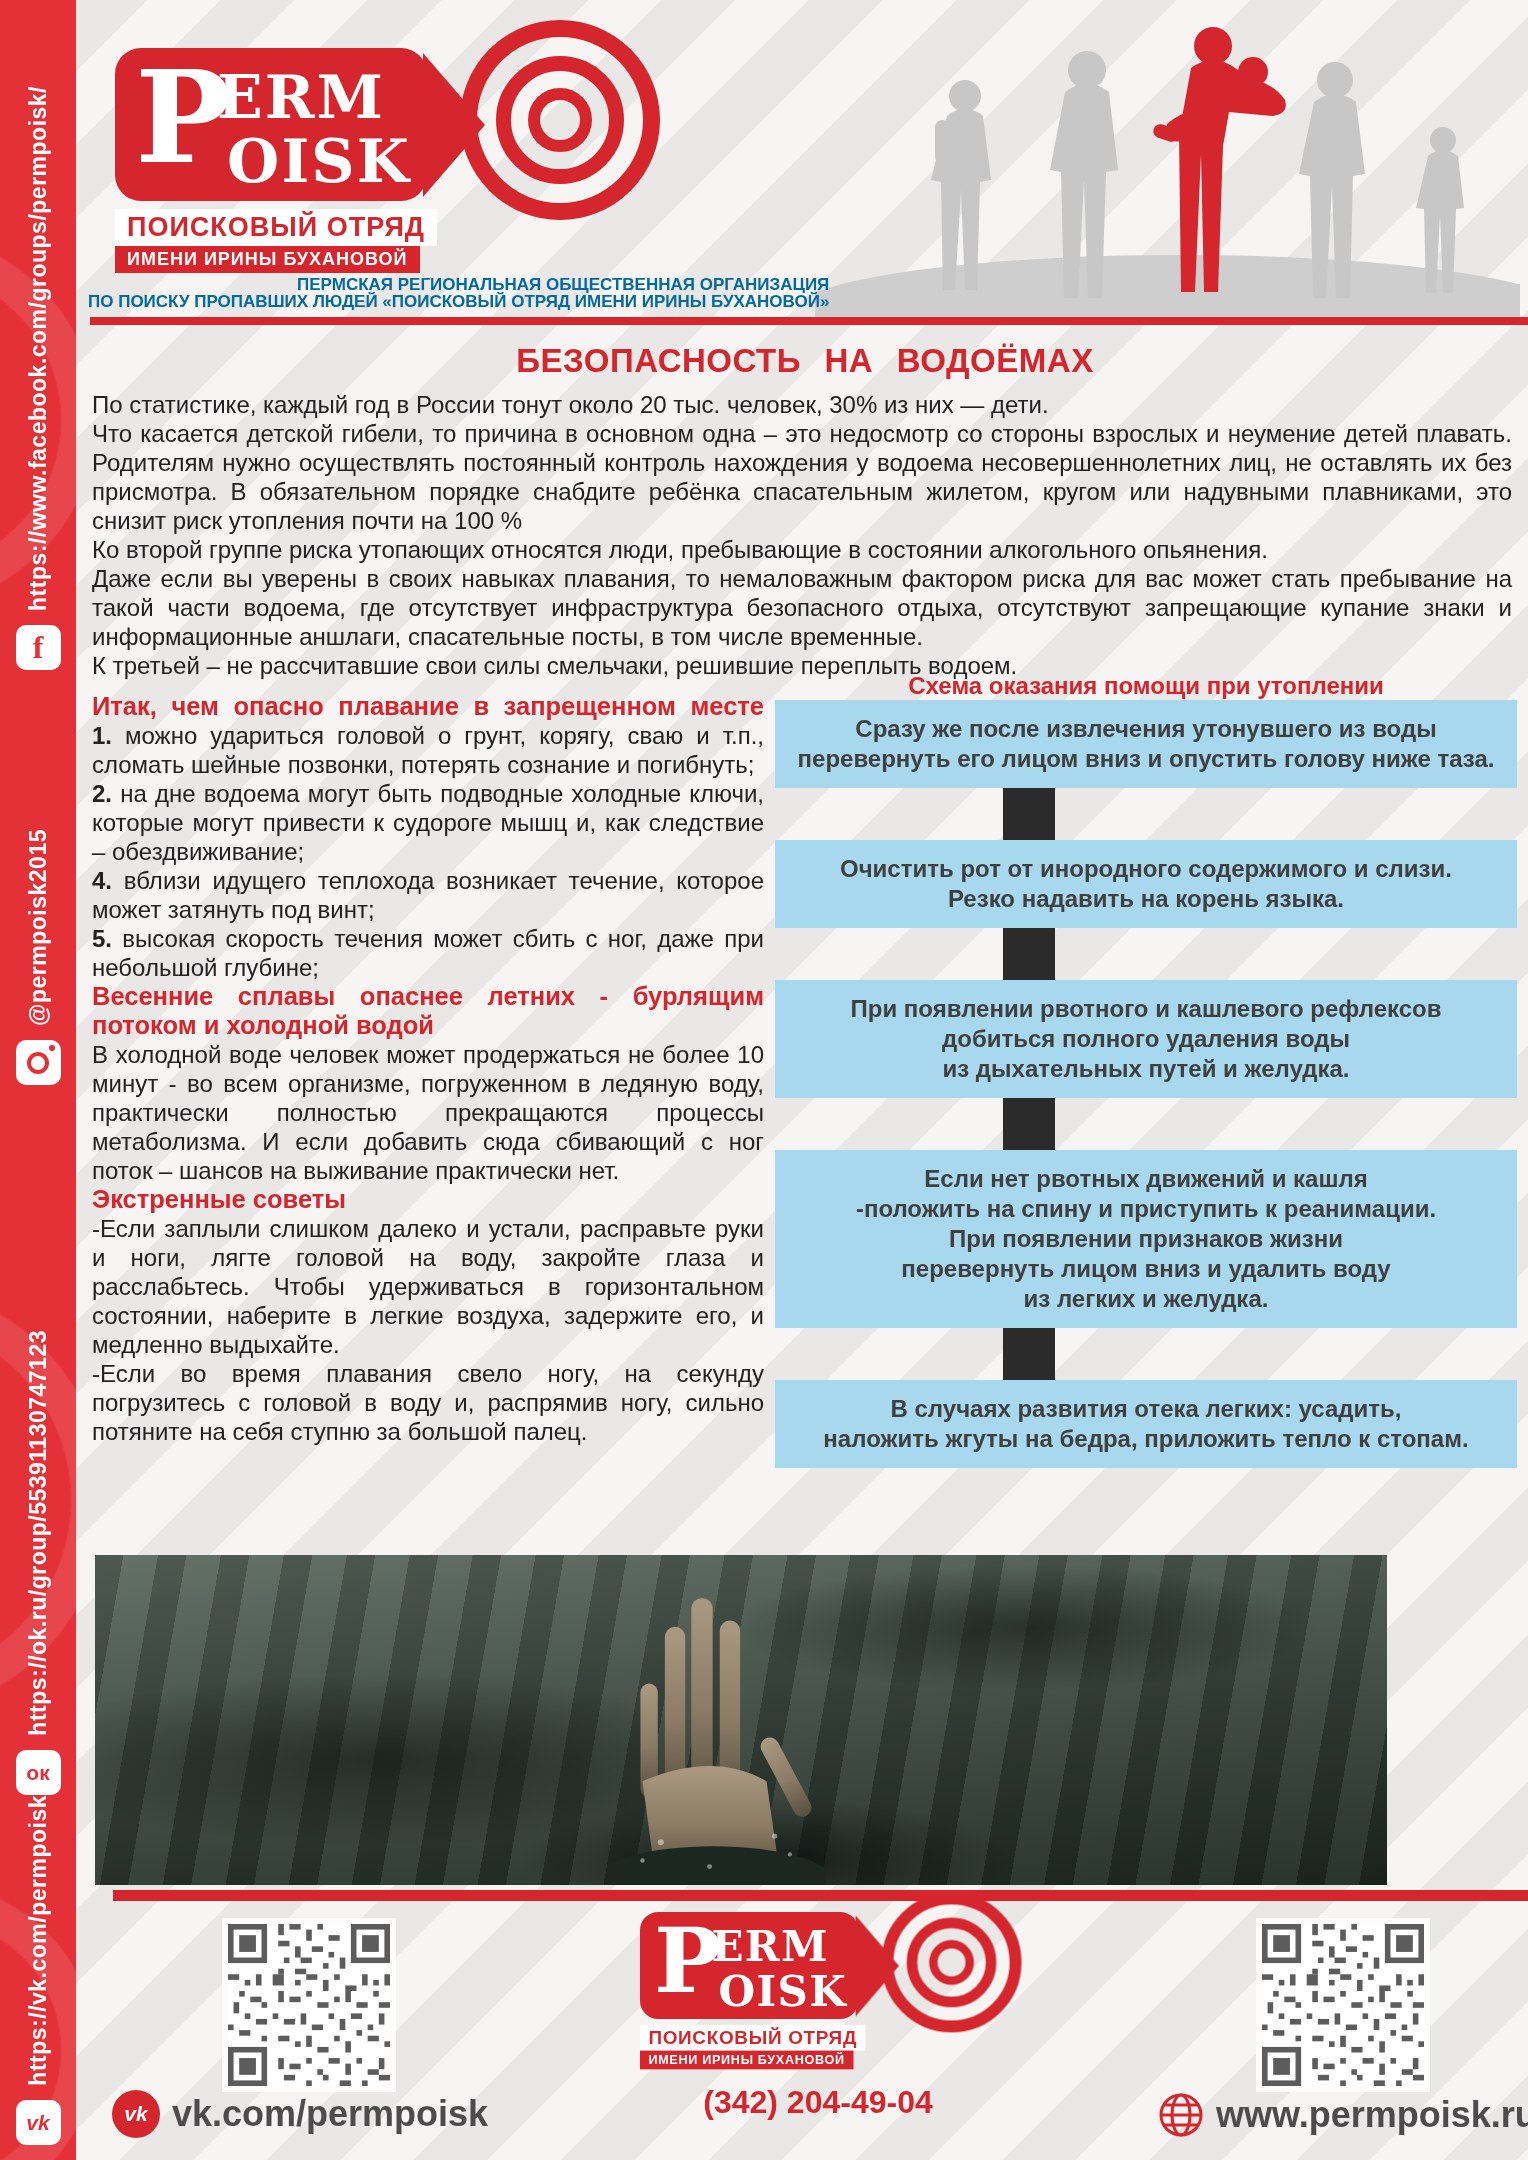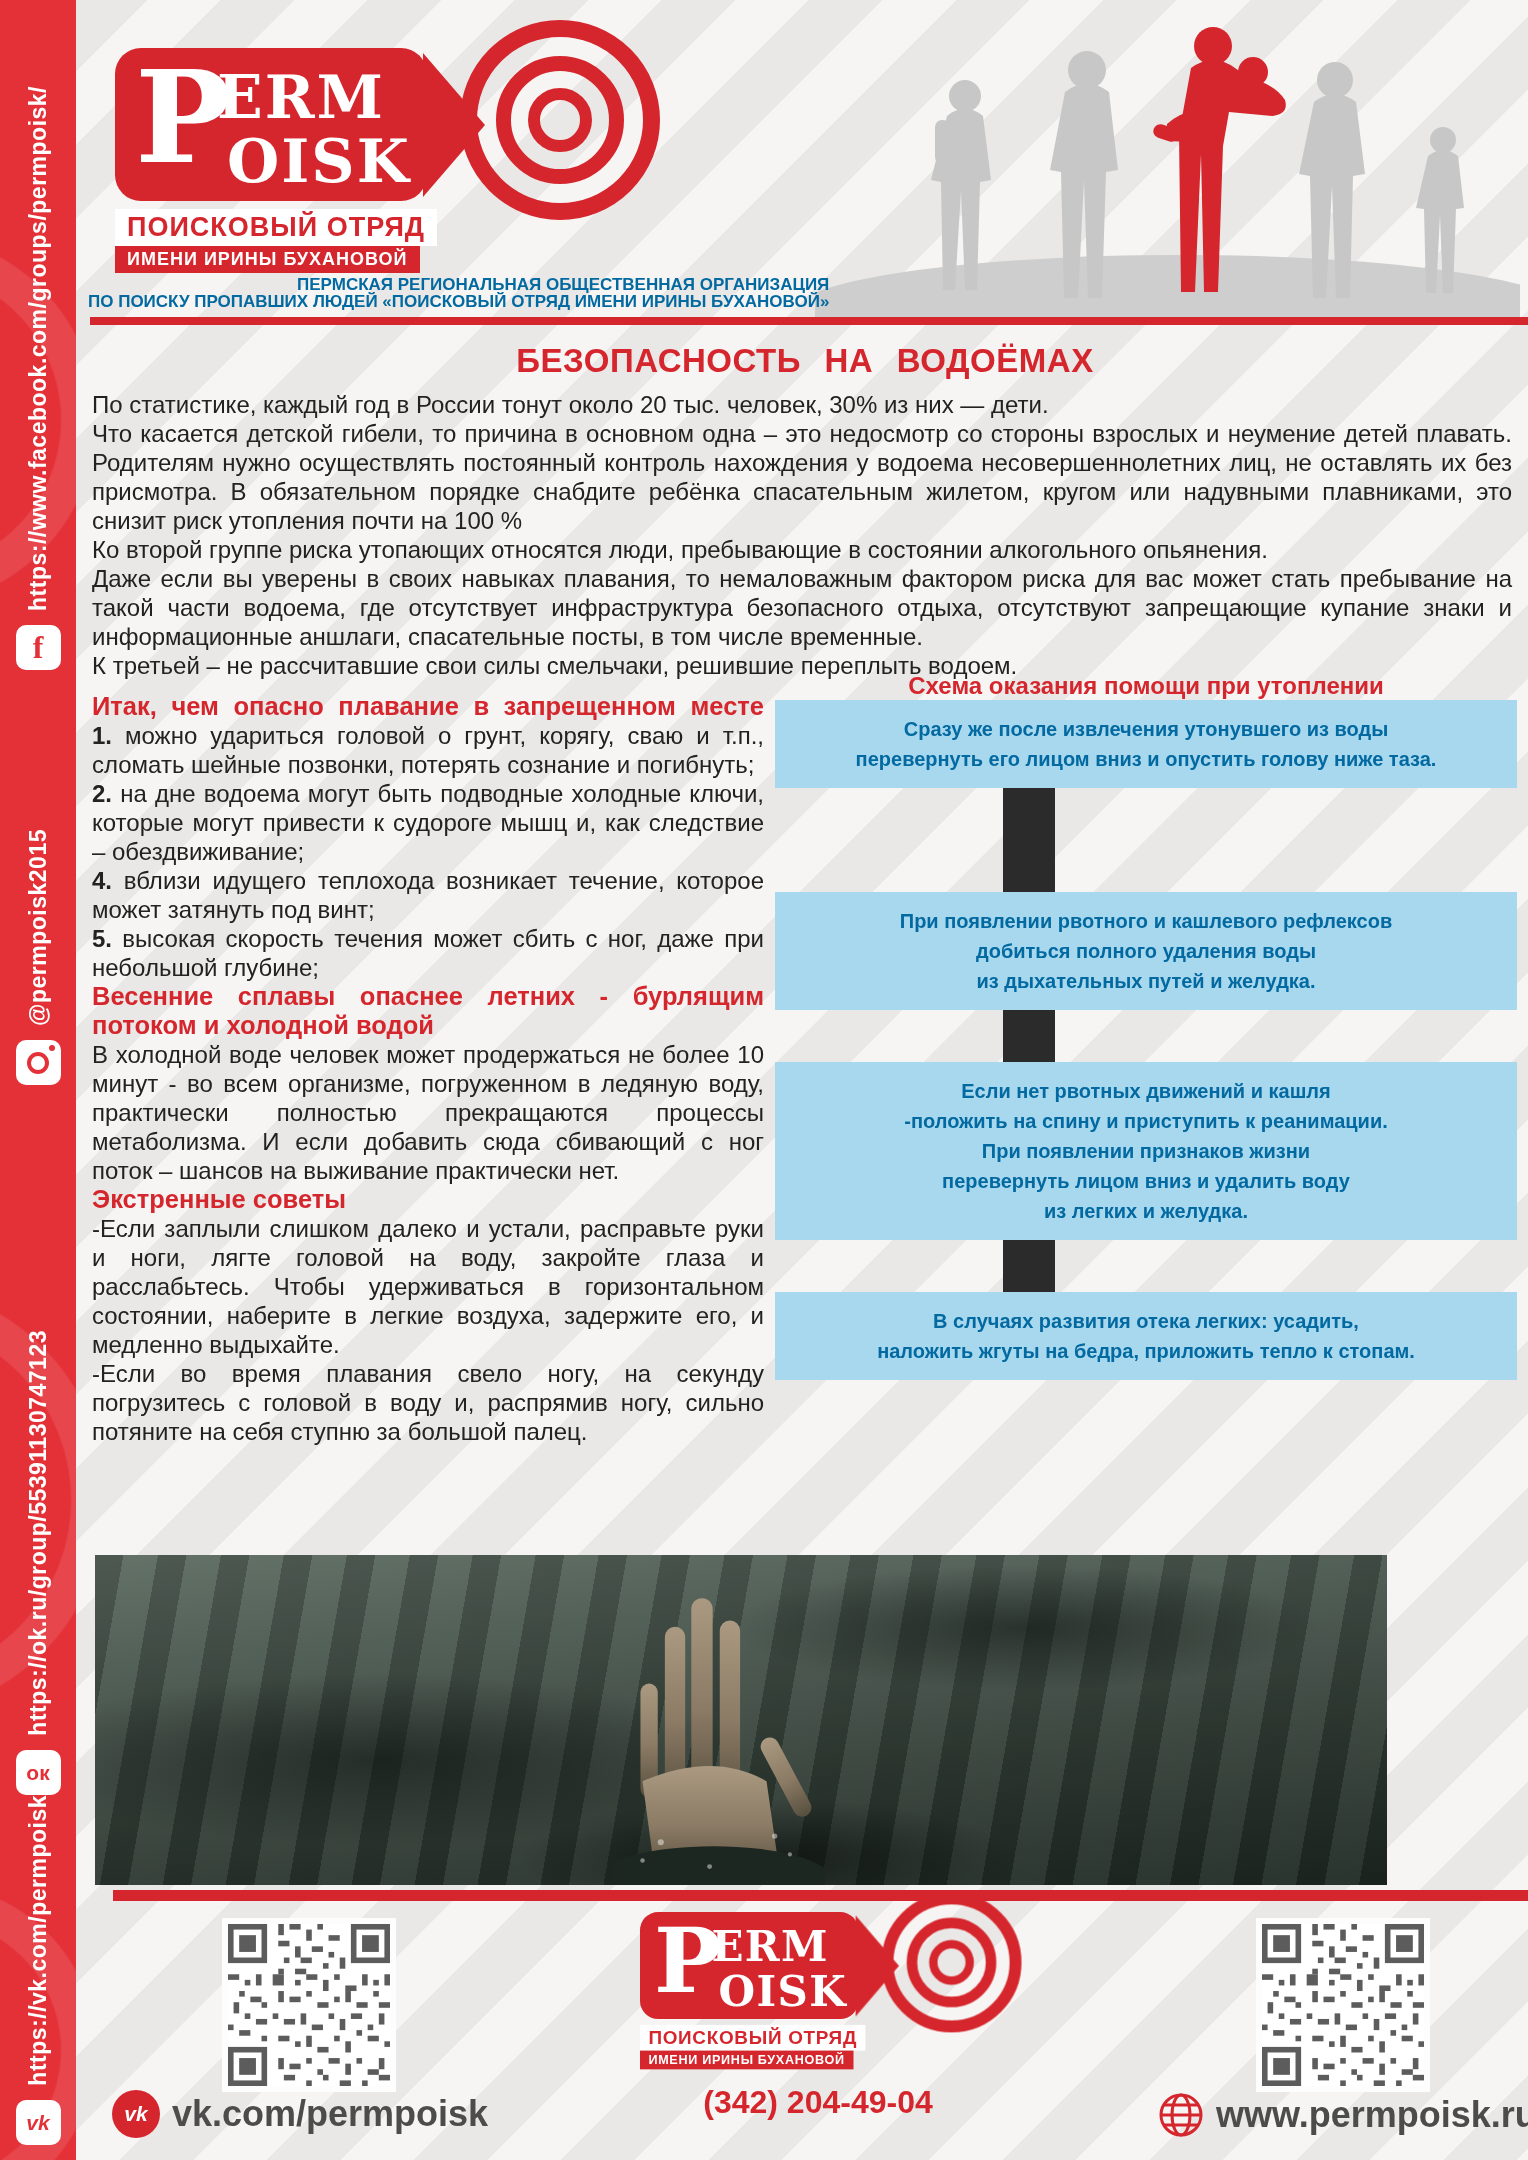--- a/index.html
+++ b/index.html
@@ -86,21 +86,21 @@
 
   
   .left-col  { position:absolute; left:92px;  top:692px; width:672px; font-size:24px; line-height:29px; color:#222; }
   .right-col { position:absolute; left:775px; top:672px; width:742px; }
   .l-head { color:#d6262d; font-weight:bold; font-size:25.5px; text-align:justify; text-align-last:justify; }
   .item, .ltext { text-align:justify; }
   .item b { font-weight:bold; }
   .l-sub  { color:#d6262d; font-weight:bold; font-size:25.5px; text-align:justify; }
   .r-head { color:#d6262d; font-weight:bold; font-size:24px; text-align:center; margin-bottom:0; }
   .step {
-    background:#a8d8ee; color:#0369a1; font-weight:bold; font-size:20px; line-height:30px;
+    background:#a8d8ee; color:#404040; font-weight:bold; font-size:24px; line-height:30px;
     text-align:center; padding:14px 10px; white-space:pre-line;
   }
   .conn { width:52px; height:52px; background:#2b2b2b; margin-left:228px; }
 
   
   .photo {
     position:absolute; left:95px; top:1555px; width:1292px; height:330px; overflow:hidden;
     background:
       radial-gradient(ellipse 420px 90px at 72% 22%, rgba(12,18,15,.55), transparent 70%),
       radial-gradient(ellipse 520px 120px at 22% 62%, rgba(8,12,10,.5), transparent 72%),
@@ -330,20 +330,22 @@
   <div class="l-sub">Экстренные советы</div>
   <p class="ltext">-Если заплыли слишком далеко и устали, расправьте руки и ноги, лягте головой на воду, закройте глаза и расслабьтесь. Чтобы удерживаться в горизонтальном состоянии, наберите в легкие воздуха, задержите его, и медленно выдыхайте.</p>
   <p class="ltext">-Если во время плавания свело ногу, на секунду погрузитесь с головой в воду и, распрямив ногу, сильно потяните на себя ступню за большой палец.</p>
 </div>
 
 <div class="right-col">
   <div class="r-head">Схема оказания помощи при утоплении</div>
   <div class="step">Сразу же после извлечения утонувшего из воды
 перевернуть его лицом вниз и опустить голову ниже таза.</div>
   <div class="conn"></div>
+  <div class="step">Очистить рот от инородного содержимого и слизи.
+Резко надавить на корень языка.</div>
   <div class="conn"></div>
   <div class="step">При появлении рвотного и кашлевого рефлексов
 добиться полного удаления воды
 из дыхательных путей и желудка.</div>
   <div class="conn"></div>
   <div class="step">Если нет рвотных движений и кашля
 -положить на спину и приступить к реанимации.
 При появлении признаков жизни
 перевернуть лицом вниз и удалить воду
 из легких и желудка.</div>

